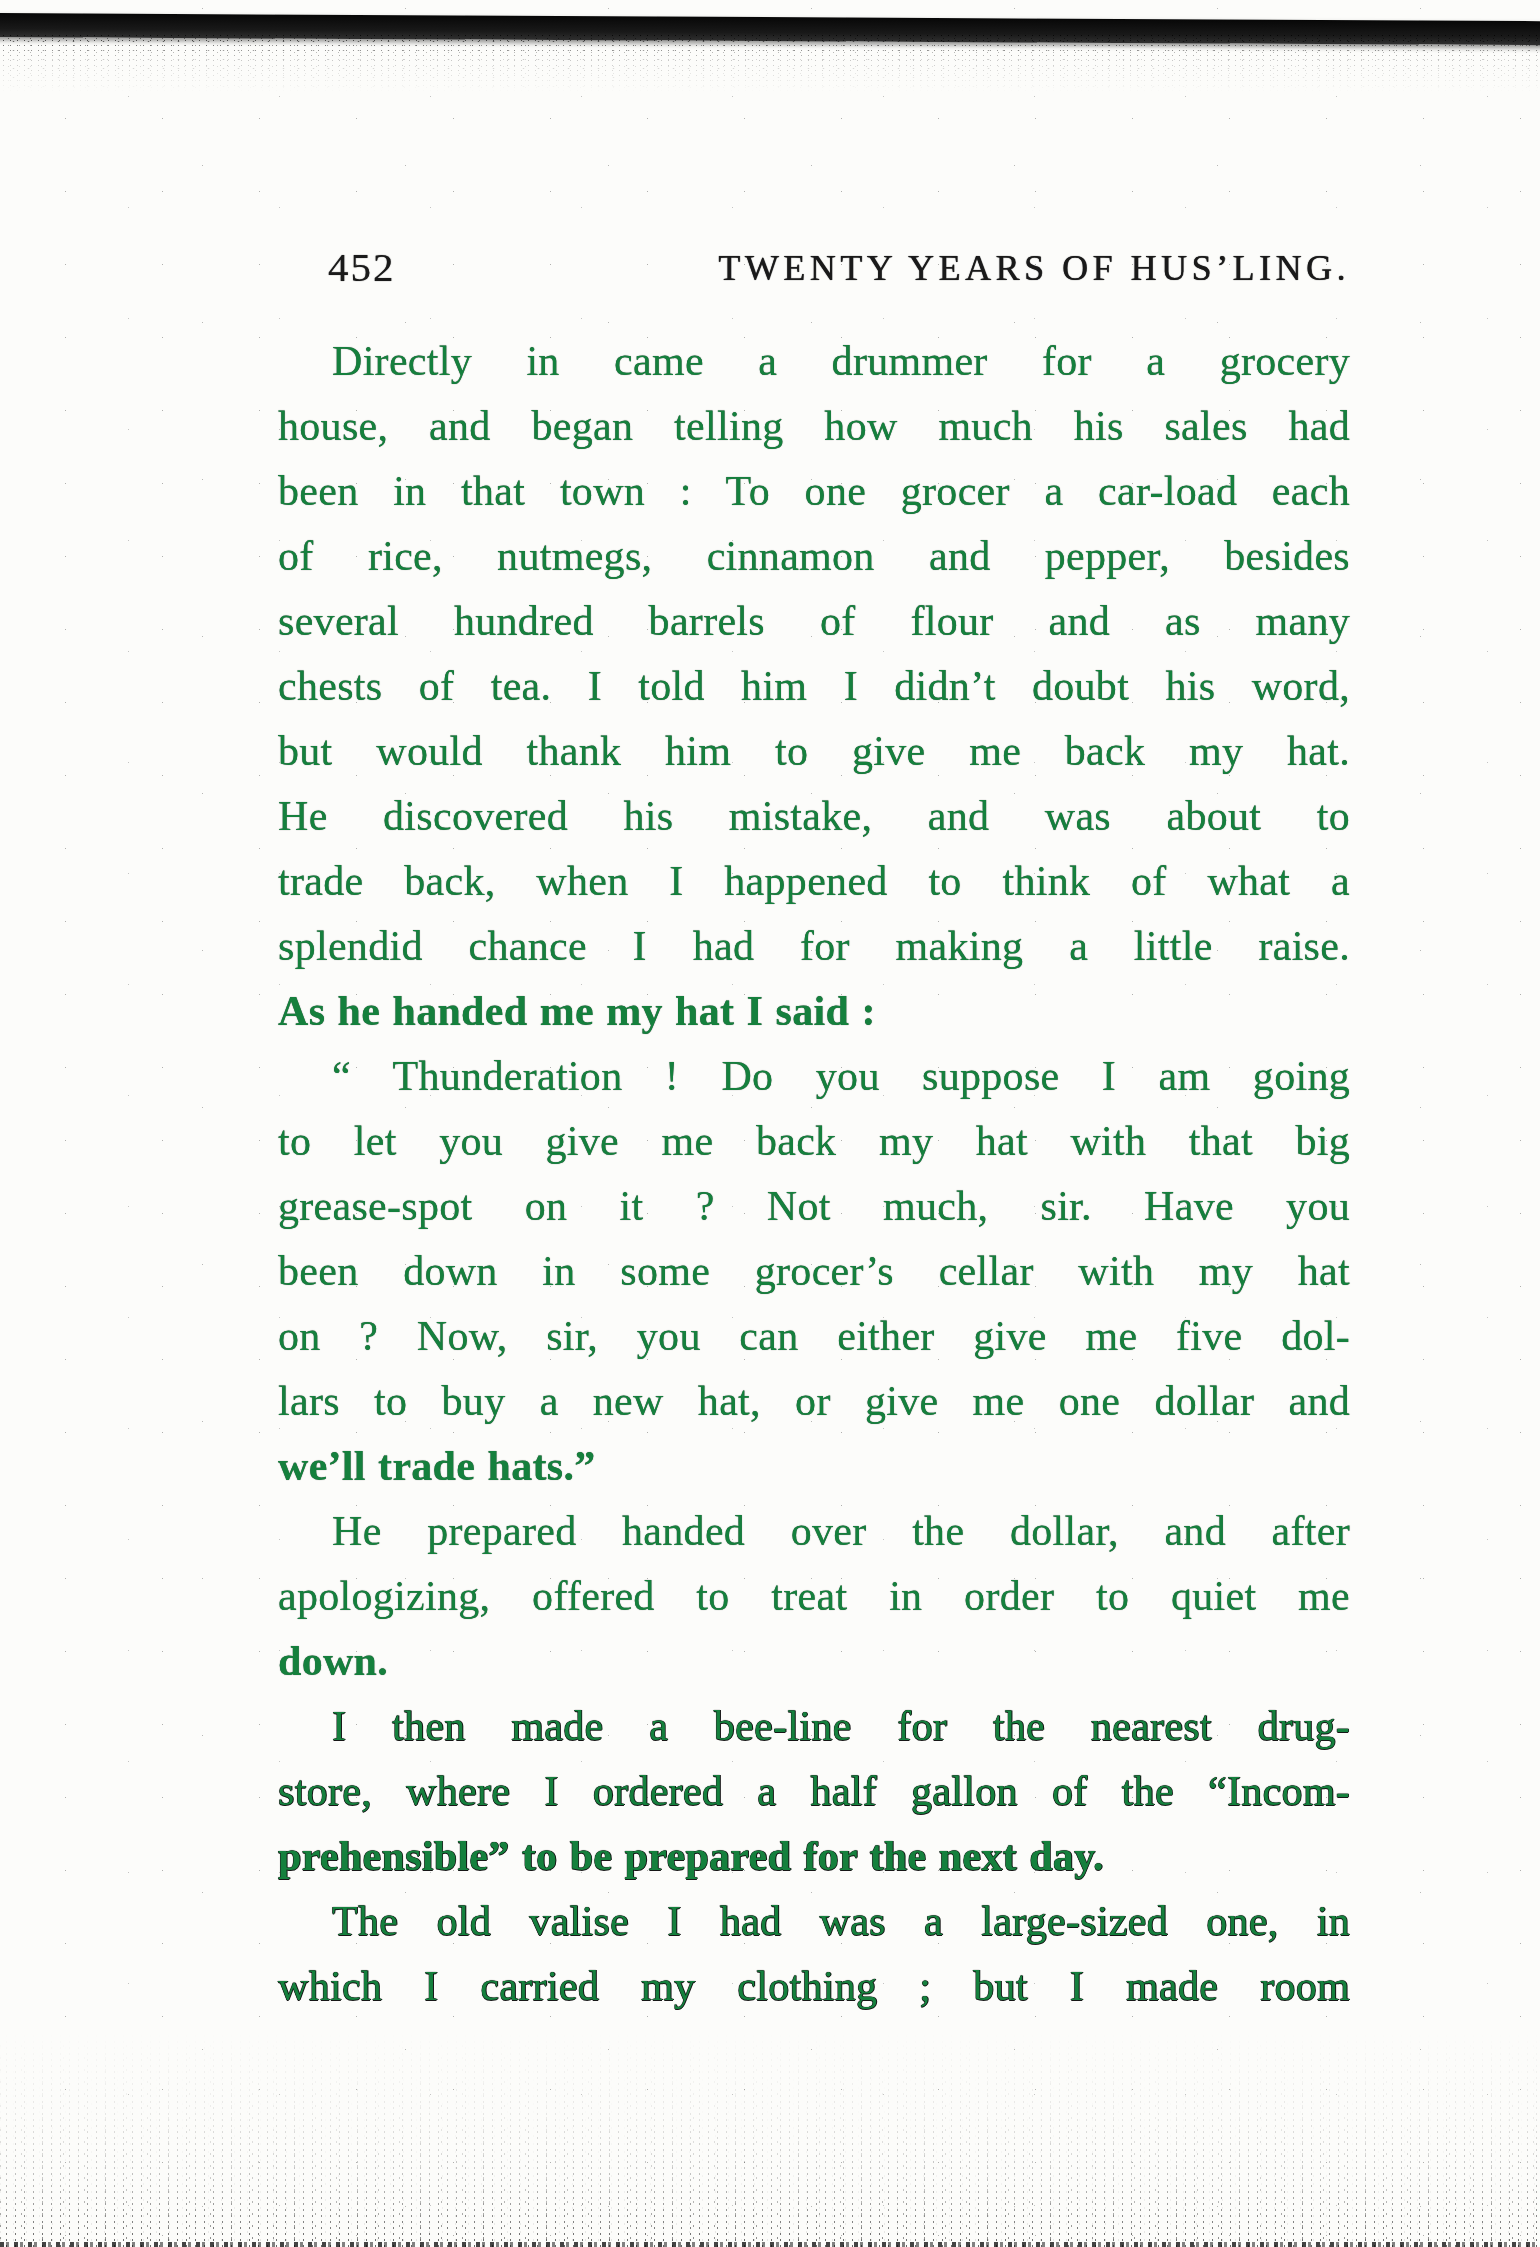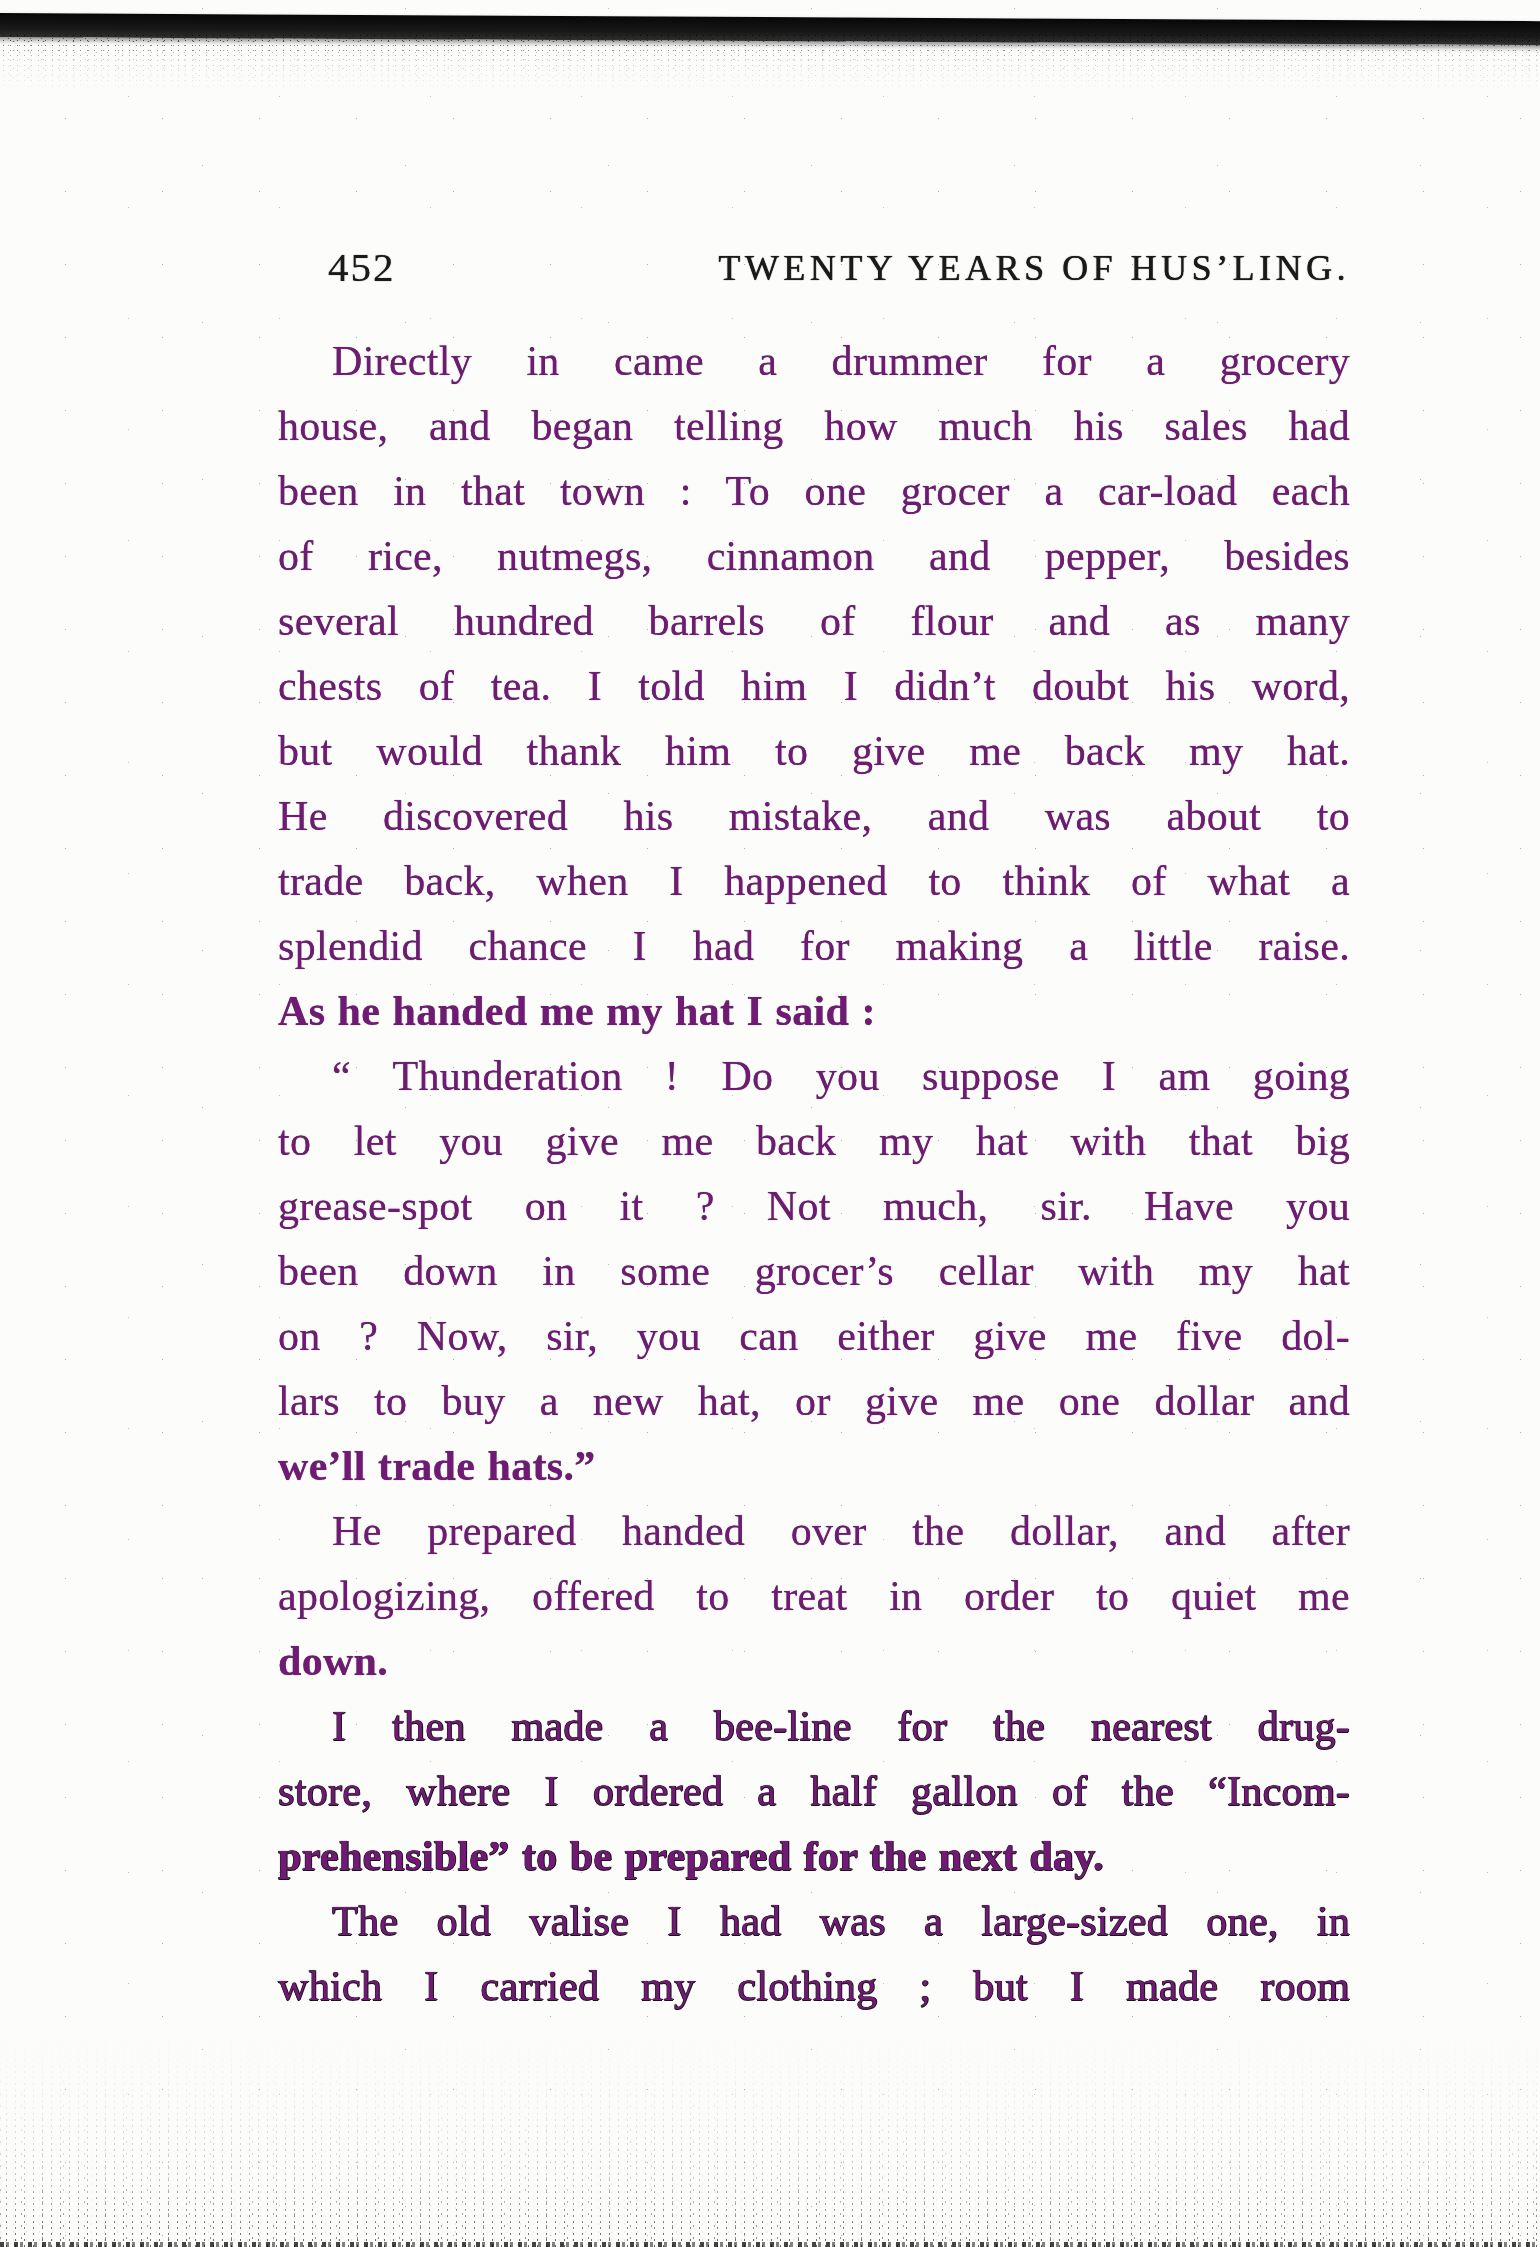--- a/index.html
+++ b/index.html
@@ -68,21 +68,21 @@
     margin-left:48px;
   }
   .title{
     position:absolute;left:0;right:0;top:4px;text-align:right;
     font-size:36px;letter-spacing:4.5px;
     text-shadow:0 0 1px rgba(10,10,10,.85),.6px 0 0 rgba(10,10,10,.55);
   }
   
   .text-block{
     position:absolute;top:329px;left:278px;width:1072px;
-    color:#701a75;
+    color:#15803d;
   }
   .line{
     font-size:42px;line-height:65px;height:65px;
     text-align:justify;text-align-last:justify;
     word-spacing:1.5px;letter-spacing:.3px;
     text-shadow:0 0 .8px rgba(25,25,25,.8);
   }
   .line.indent{text-indent:54px;}
   .line.last{text-align-last:left;font-weight:bold;}
   .dark .line{

